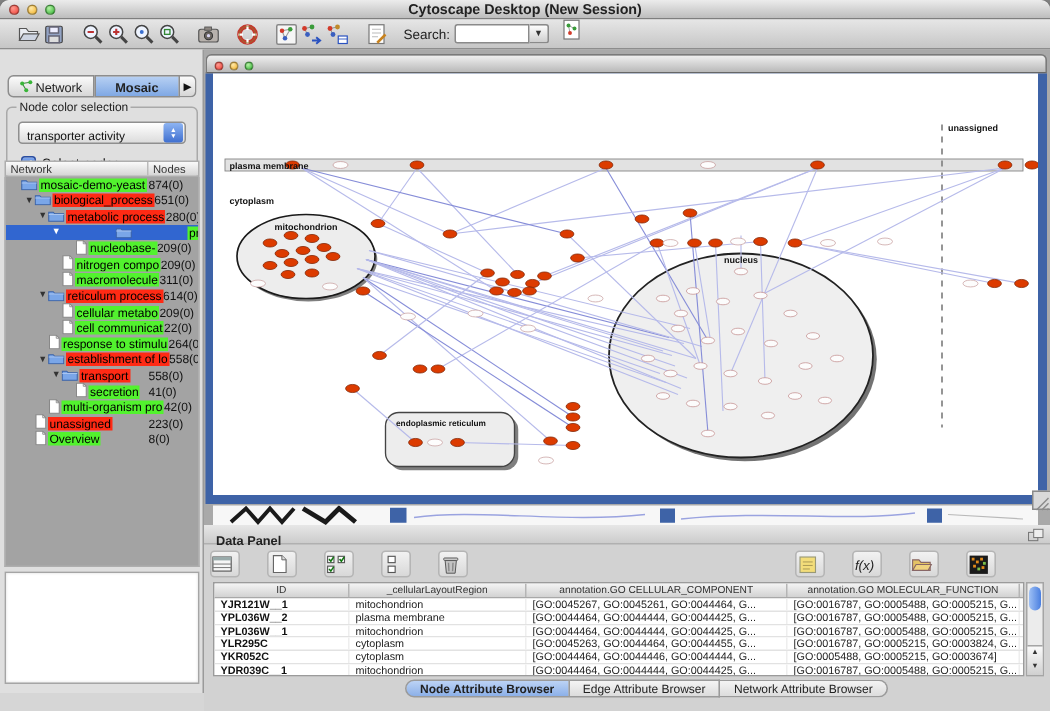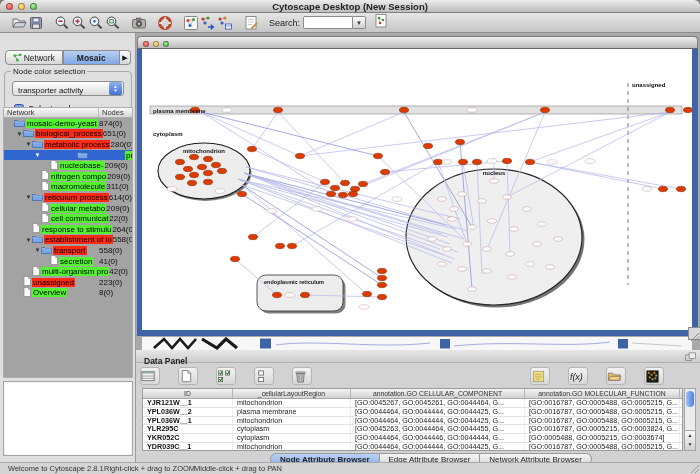--- a/index.html
+++ b/index.html
@@ -769,26 +769,14 @@
       <div class="thumb"></div>
       <div class="btns">▲<br>▼</div>
     </div>
     <div id="dp-tabs">
         <div class="dptab first sel">Node Attribute Browser</div>
         <div class="dptab">Edge Attribute Browser</div>
         <div class="dptab last">Network Attribute Browser</div>
       </div>
   </div>
 
-  <div id="statusbar">
-    <span id="st-left">Welcome to Cytoscape 2.8.1</span>
-    <span id="st-mid">Right-click + drag to ZOOM</span>
-    <span id="st-right">Middle-click + drag to PAN</span>
-    <svg id="wgrip" viewBox="0 0 12 12">
-        <g stroke="#999" stroke-width="1">
-          <line x1="11" y1="3" x2="3" y2="11"></line>
-          <line x1="11" y1="7" x2="7" y2="11"></line>
-          <line x1="11" y1="11" x2="11" y2="11"></line>
-        </g>
-      </svg>
-  </div>
 
 </div>
 
 </body></html>

